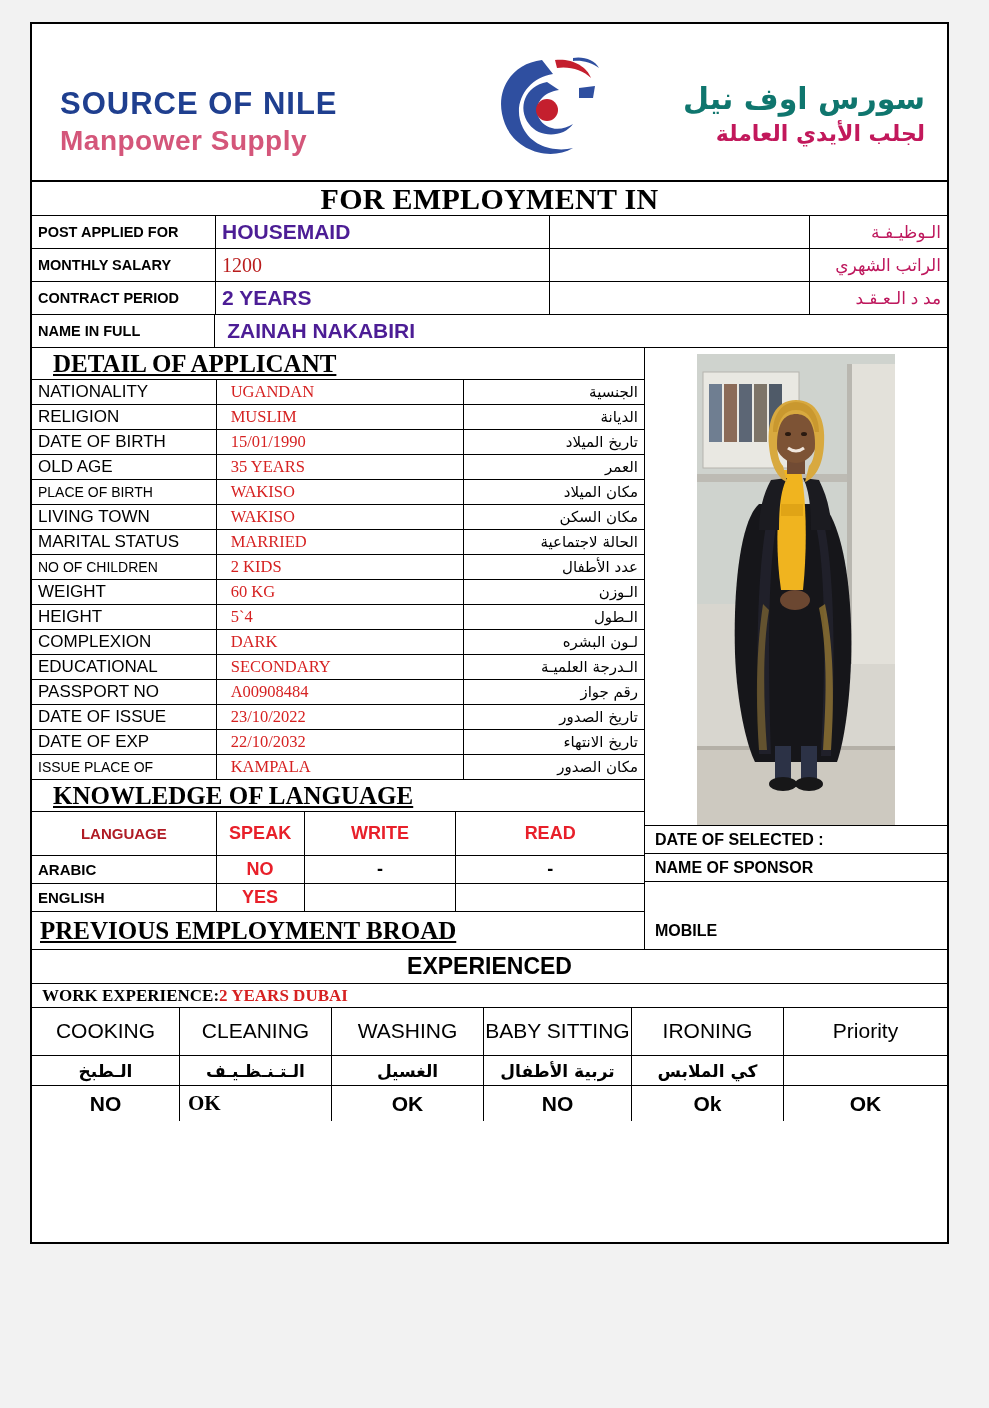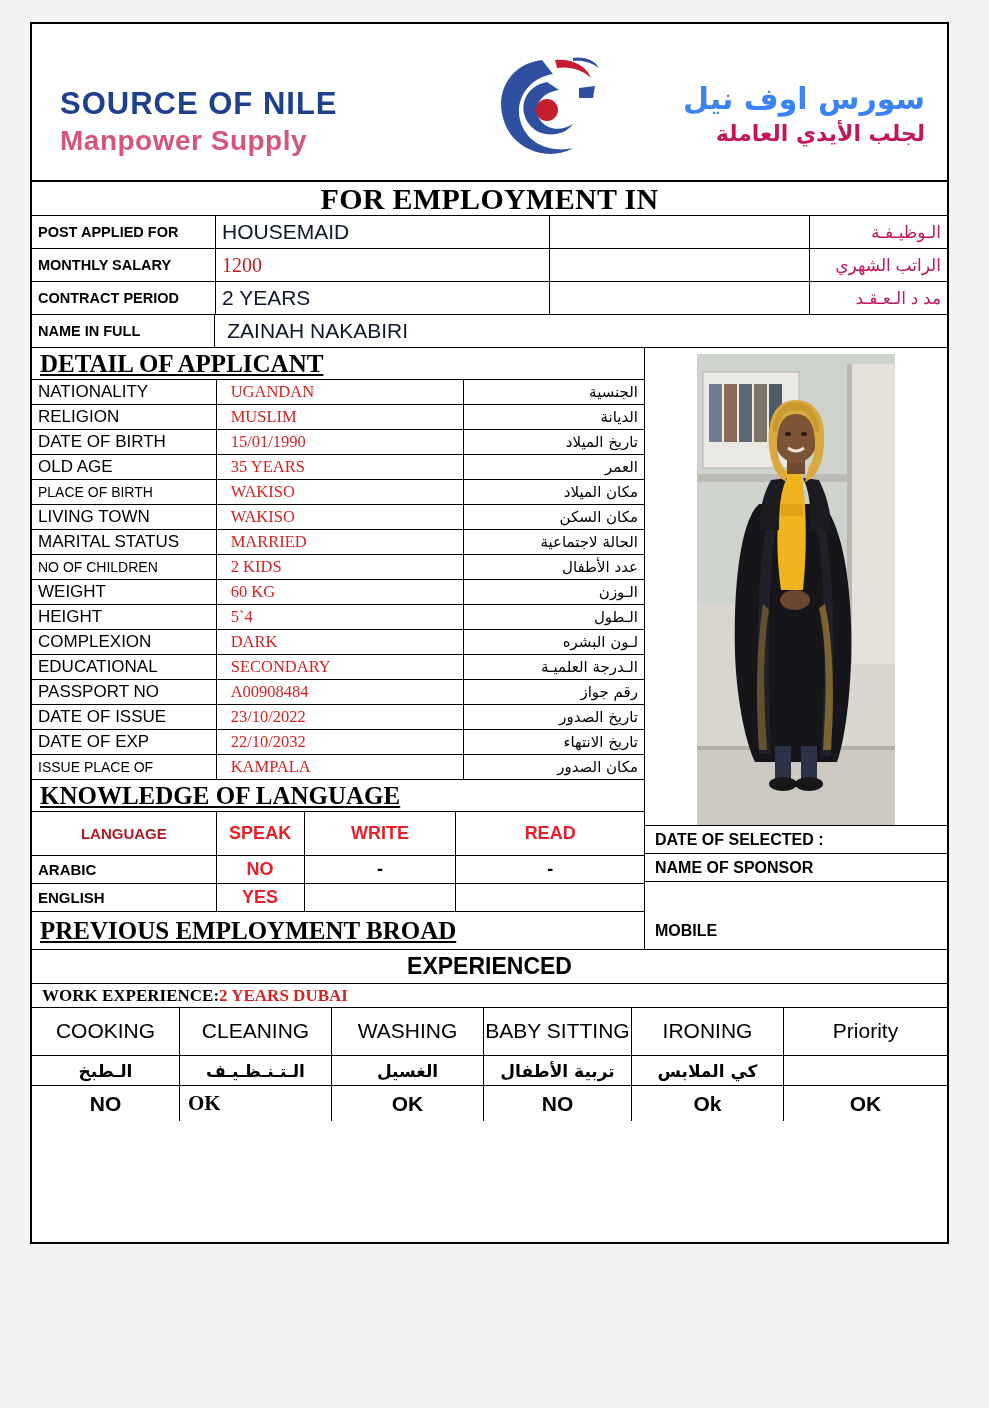--- a/index.html
+++ b/index.html
@@ -72,21 +72,21 @@
     right: 22px;
     top: 58px;
     text-align: right;
     direction: rtl;
     line-height: 1.15;
   }
   .logo-right .r1 {
     font-family: "DejaVu Sans", sans-serif;
     font-weight: bold;
     font-size: 30px;
-    color: #3b82f6;
+    color: #0f766e;
   }
   .logo-right .r2 {
     font-family: "DejaVu Sans", sans-serif;
     font-weight: bold;
     font-size: 22px;
     color: #c2185b;
     margin-top: 4px;
   }
 
   
@@ -119,23 +119,23 @@
   }
 
   .lbl {
     font-family: "Liberation Sans", sans-serif;
     font-weight: bold;
     font-size: 14.5px;
     color: #000;
   }
   .val-red-b {
     font-family: "Liberation Sans", sans-serif;
-    font-weight: normal;
+    font-weight: bold;
     font-size: 21px;
-    color: #0f172a;
+    color: #4c1d95;
   }
   .val-plain {
     font-family: "Liberation Serif", serif;
     font-size: 20px;
     color: #b91c1c;
   }
   .ar {
     font-family: Liberation Sans, sans-serif;
     direction: rtl;
     font-size: 17px;
@@ -152,21 +152,21 @@
   
   .detail-wrap { display: flex; }
   .detail-left { width: 613px; box-sizing: border-box; border-right: 1px solid #000; }
   .detail-right { width: 302px; box-sizing: border-box; }
 
   .secthead {
     height: 32px;
     border-bottom: 1px solid #000;
     display: flex;
     align-items: center;
-    padding-left: 8px;
+    padding-left: 21px;
     font-family: "Liberation Serif", serif;
     font-weight: bold;
     font-size: 25px;
     text-decoration: underline;
     box-sizing: border-box;
     text-align: right;
   }
   .drow { height: 25px; }
   .d-name { width: 185px; }
   .d-val  { width: 248px; }

